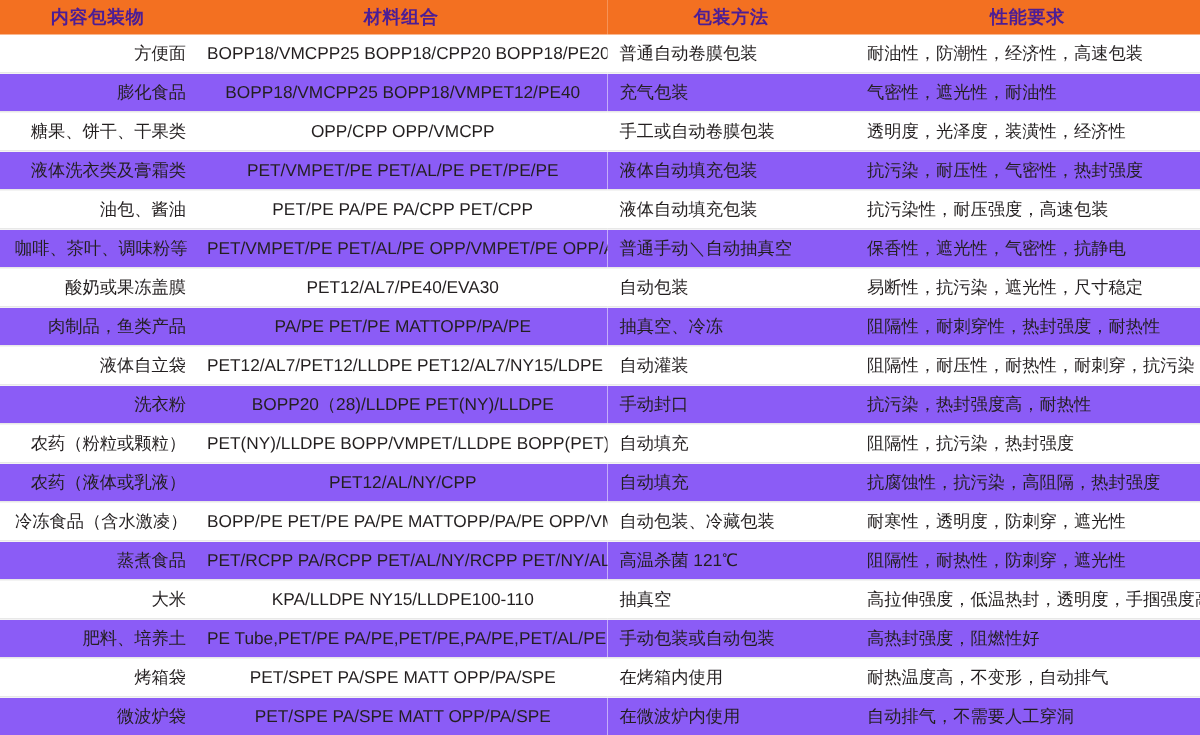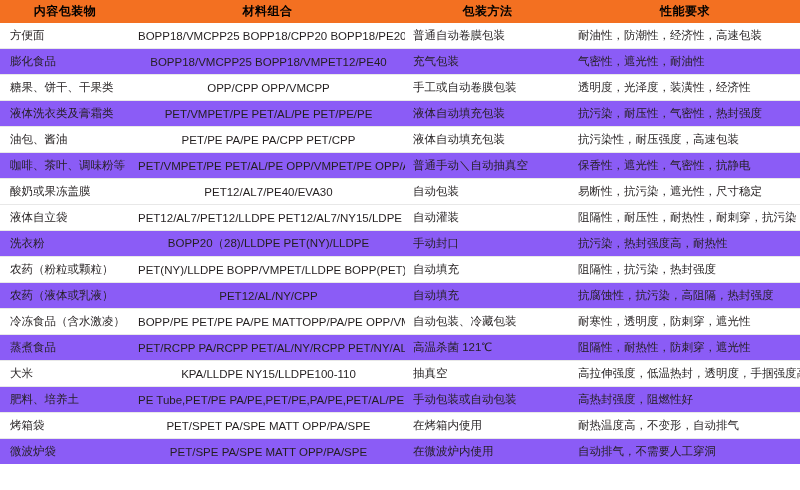--- a/index.html
+++ b/index.html
@@ -20,21 +20,21 @@
     border-collapse: collapse;
     table-layout: fixed;
   }
   table.spec-table col.c1 { width: 130px; }
   table.spec-table col.c2 { width: 275px; }
   table.spec-table col.c3 { width: 165px; }
   table.spec-table col.c4 { width: 230px; }
 
   thead th {
     background: #f37021;
-    color: #000000;
+    color: #4c1d95;
     font-weight: bold;
     font-size: 12px;
     height: 23px;
     line-height: 23px;
     text-align: center;
     padding: 0;
     border: none;
     letter-spacing: 0.5px;
   }
   tbody td {
@@ -44,21 +44,21 @@
     vertical-align: middle;
     white-space: nowrap;
     overflow: hidden;
     text-overflow: clip;
     font-size: 11.5px;
     color: #231f20;
   }
   tbody tr.odd td { background: #ffffff; }
   tbody tr.even td { background: #8b5cf6; }
 
-  td.col-name   { text-align: left; padding-left: 10px; }
+  td.col-name   { text-align: right; padding-left: 10px; }
   td.col-mat    { text-align: center; padding-left: 8px; }
   td.col-method { text-align: left; padding-left: 8px; }
   td.col-perf   { text-align: left; padding-left: 8px; margin-left: 10px; }
 
   tbody tr:last-child td { border-bottom: none; }
 </style>
 </head>
 <body>
 
 <table class="spec-table">
@@ -112,20 +112,26 @@
       <td class="col-mat">PET/VMPET/PE PET/AL/PE OPP/VMPET/PE OPP/AL/PE</td>
       <td class="col-method">普通手动＼自动抽真空</td>
       <td class="col-perf">保香性，遮光性，气密性，抗静电</td>
     </tr>
     <tr class="odd">
       <td class="col-name">酸奶或果冻盖膜</td>
       <td class="col-mat">PET12/AL7/PE40/EVA30</td>
       <td class="col-method">自动包装</td>
       <td class="col-perf">易断性，抗污染，遮光性，尺寸稳定</td>
     </tr>
+    <tr class="even">
+      <td class="col-name">肉制品，鱼类产品</td>
+      <td class="col-mat">PA/PE PET/PE MATTOPP/PA/PE</td>
+      <td class="col-method">抽真空、冷冻</td>
+      <td class="col-perf">阻隔性，耐刺穿性，热封强度，耐热性</td>
+    </tr>
     <tr class="odd">
       <td class="col-name">液体自立袋</td>
       <td class="col-mat">PET12/AL7/PET12/LLDPE PET12/AL7/NY15/LDPE</td>
       <td class="col-method">自动灌装</td>
       <td class="col-perf">阻隔性，耐压性，耐热性，耐刺穿，抗污染</td>
     </tr>
     <tr class="even">
       <td class="col-name">洗衣粉</td>
       <td class="col-mat">BOPP20（28)/LLDPE PET(NY)/LLDPE</td>
       <td class="col-method">手动封口</td>

